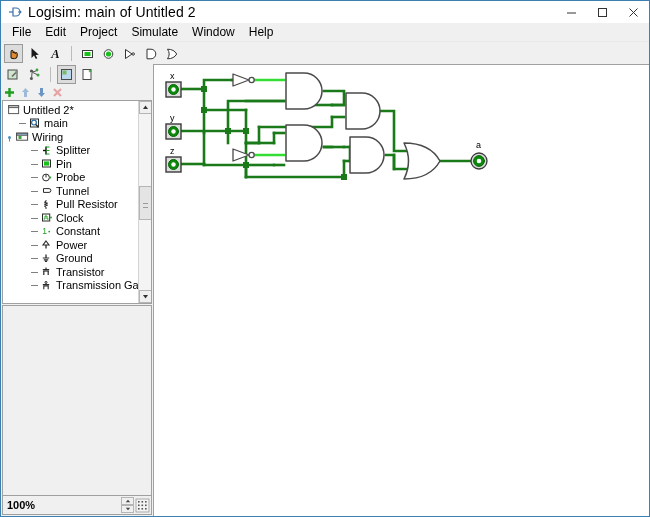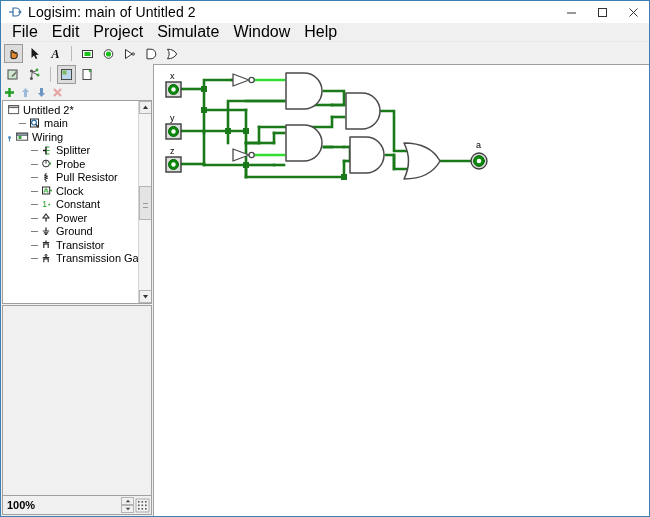--- a/index.html
+++ b/index.html
@@ -50,21 +50,21 @@
 
   
   .menubar {
     height: 19px; min-height: 19px;
     background: #f0f0f0;
     display: flex; align-items: center;
     padding-left: 4px;
     border-bottom: 1px solid #e8e8e8;
   }
   .menu-item {
-    font-size: 16px; color: #000;
+    font-size: 12px; color: #000;
     padding: 1px 7px 2px 7px;
     white-space: nowrap;
     text-align: right;
   }
 
   
   .toolbar {
     height: 22px; min-height: 22px;
     background: #f0f0f0;
     display: flex; align-items: center;
@@ -439,33 +439,52 @@
             <span class="ticon">
               <svg width="12" height="11" viewBox="0 0 12 11">
                 <path d="M2 5.5 L5 5.5" stroke="#111" stroke-width="1.4"></path>
                 <path d="M5 1.5 L5 9.5" stroke="#111" stroke-width="1.4"></path>
                 <path d="M5 2 L8.5 2 M5 5.5 L8.5 5.5 M5 9 L8.5 9" stroke="#1f9d1f" stroke-width="1.2"></path>
               </svg>
             </span>
             <span class="lbl">Splitter</span>
           </div>
 
+          <div class="tree-row indent3">
+            <span class="dash"></span>
+            <span class="ticon">
+              <svg width="12" height="11" viewBox="0 0 12 11">
+                <rect x="1.5" y="2" width="8" height="7" fill="#fff" stroke="#2a2a2a" stroke-width="1"></rect>
+                <rect x="3" y="3.4" width="5" height="4.2" fill="#19c219"></rect>
+              </svg>
+            </span>
+            <span class="lbl">Pin</span>
+          </div>
 
           <div class="tree-row indent3">
             <span class="dash"></span>
             <span class="ticon">
               <svg width="12" height="11" viewBox="0 0 12 11">
                 <circle cx="5" cy="5.5" r="3.4" fill="#fff" stroke="#2a2a2a" stroke-width="1"></circle>
                 <path d="M5 5.5 L5 2.5" stroke="#2a2a2a" stroke-width="1"></path>
                 <circle cx="9.2" cy="5.5" r="1" fill="#1f9d1f"></circle>
               </svg>
             </span>
             <span class="lbl">Probe</span>
           </div>
 
+          <div class="tree-row indent3">
+            <span class="dash"></span>
+            <span class="ticon">
+              <svg width="12" height="11" viewBox="0 0 12 11">
+                <path d="M2.5 3.6 L8 3.6 a1.9 1.9 0 0 1 0 3.8 L2.5 7.4 z" fill="#fff" stroke="#2a2a2a" stroke-width="1"></path>
+              </svg>
+            </span>
+            <span class="lbl">Tunnel</span>
+          </div>
 
           <div class="tree-row indent3">
             <span class="dash"></span>
             <span class="ticon">
               <svg width="12" height="11" viewBox="0 0 12 11">
                 <path d="M5 1 L5 2.4 L3.4 3.2 L6.6 4.2 L3.4 5.2 L6.6 6.2 L3.4 7.2 L5 8 L5 10" fill="none" stroke="#2a2a2a" stroke-width="1"></path>
               </svg>
             </span>
             <span class="lbl">Pull Resistor</span>
           </div>

